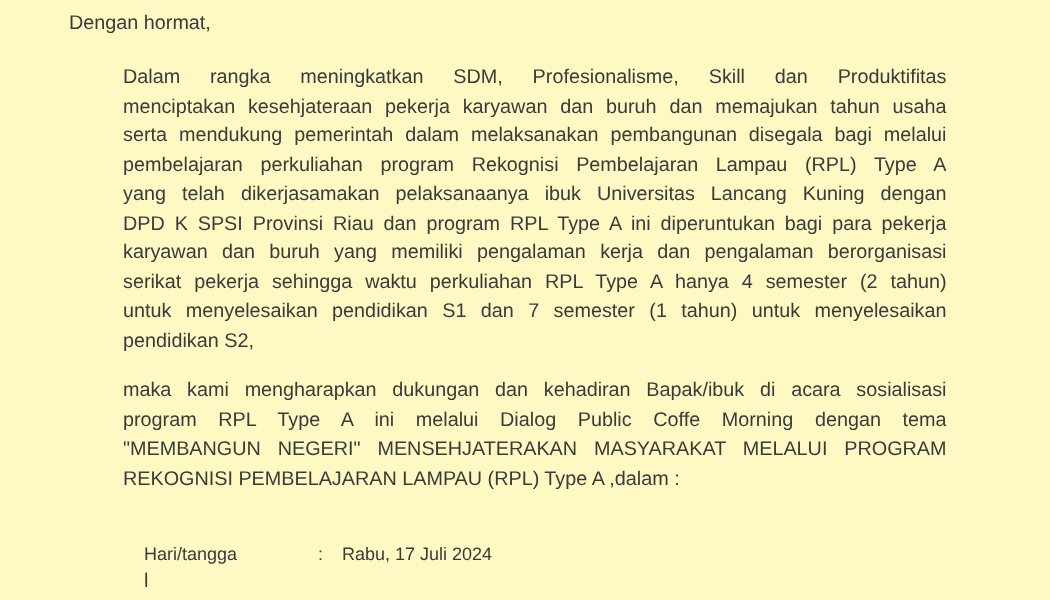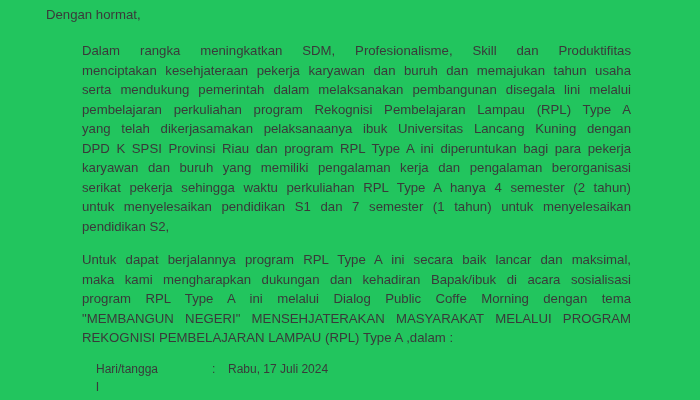--- a/index.html
+++ b/index.html
@@ -4,21 +4,21 @@
 <style>
   * { margin: 0; padding: 0; box-sizing: border-box; }
   html, body {
     width: 700px; height: 400px;
     background: #ffffff;
     overflow: hidden;
   }
   .page {
     position: relative;
     width: 700px; height: 400px;
-    background: #22c55e;
+    background: #fef9c3;
     font-family: "Liberation Sans", sans-serif;
     color: #3a3a3a;
     filter: blur(0.3px);
   }
   .salutation {
     position: absolute;
     left: 46px; top: 7px;
     font-size: 13.2px;
   }
   .para {
@@ -60,32 +60,31 @@
 </head>
 <body>
 
 <div class="page">
 
   <div class="salutation">Dengan hormat,</div>
 
   <div class="para p1">
     <div class="line">Dalam rangka meningkatkan SDM, Profesionalisme, Skill dan Produktifitas</div>
     <div class="line">menciptakan kesehjateraan pekerja karyawan dan buruh dan memajukan tahun usaha</div>
-    <div class="line">serta mendukung pemerintah dalam melaksanakan pembangunan disegala lini melalui</div>
+    <div class="line">serta mendukung pemerintah dalam melaksanakan pembangunan disegala bagi melalui</div>
     <div class="line">pembelajaran perkuliahan program Rekognisi Pembelajaran Lampau (RPL) Type A</div>
     <div class="line">yang telah dikerjasamakan pelaksanaanya ibuk Universitas Lancang Kuning dengan</div>
     <div class="line">DPD K SPSI Provinsi Riau dan program RPL Type A ini diperuntukan bagi para pekerja</div>
     <div class="line">karyawan dan buruh yang memiliki pengalaman kerja dan pengalaman berorganisasi</div>
     <div class="line">serikat pekerja sehingga waktu perkuliahan RPL Type A hanya 4 semester (2 tahun)</div>
     <div class="line">untuk menyelesaikan pendidikan S1 dan 7 semester (1 tahun) untuk menyelesaikan</div>
     <div class="line last">pendidikan S2,</div>
   </div>
 
   <div class="para p2">
-    <div class="line">Untuk dapat berjalannya program RPL Type A ini secara baik lancar dan maksimal,</div>
     <div class="line">maka kami mengharapkan dukungan dan kehadiran Bapak/ibuk di acara sosialisasi</div>
     <div class="line">program RPL Type A ini melalui Dialog Public Coffe Morning dengan tema</div>
     <div class="line">"MEMBANGUN NEGERI" MENSEHJATERAKAN MASYARAKAT MELALUI PROGRAM</div>
     <div class="line last">REKOGNISI PEMBELAJARAN LAMPAU (RPL) Type A ,dalam :</div>
   </div>
 
   <div class="details">
     <span class="dlabel">Hari/tangga</span>
     <span class="dcolon">:</span>
     <span class="dvalue">Rabu, 17 Juli 2024</span>

